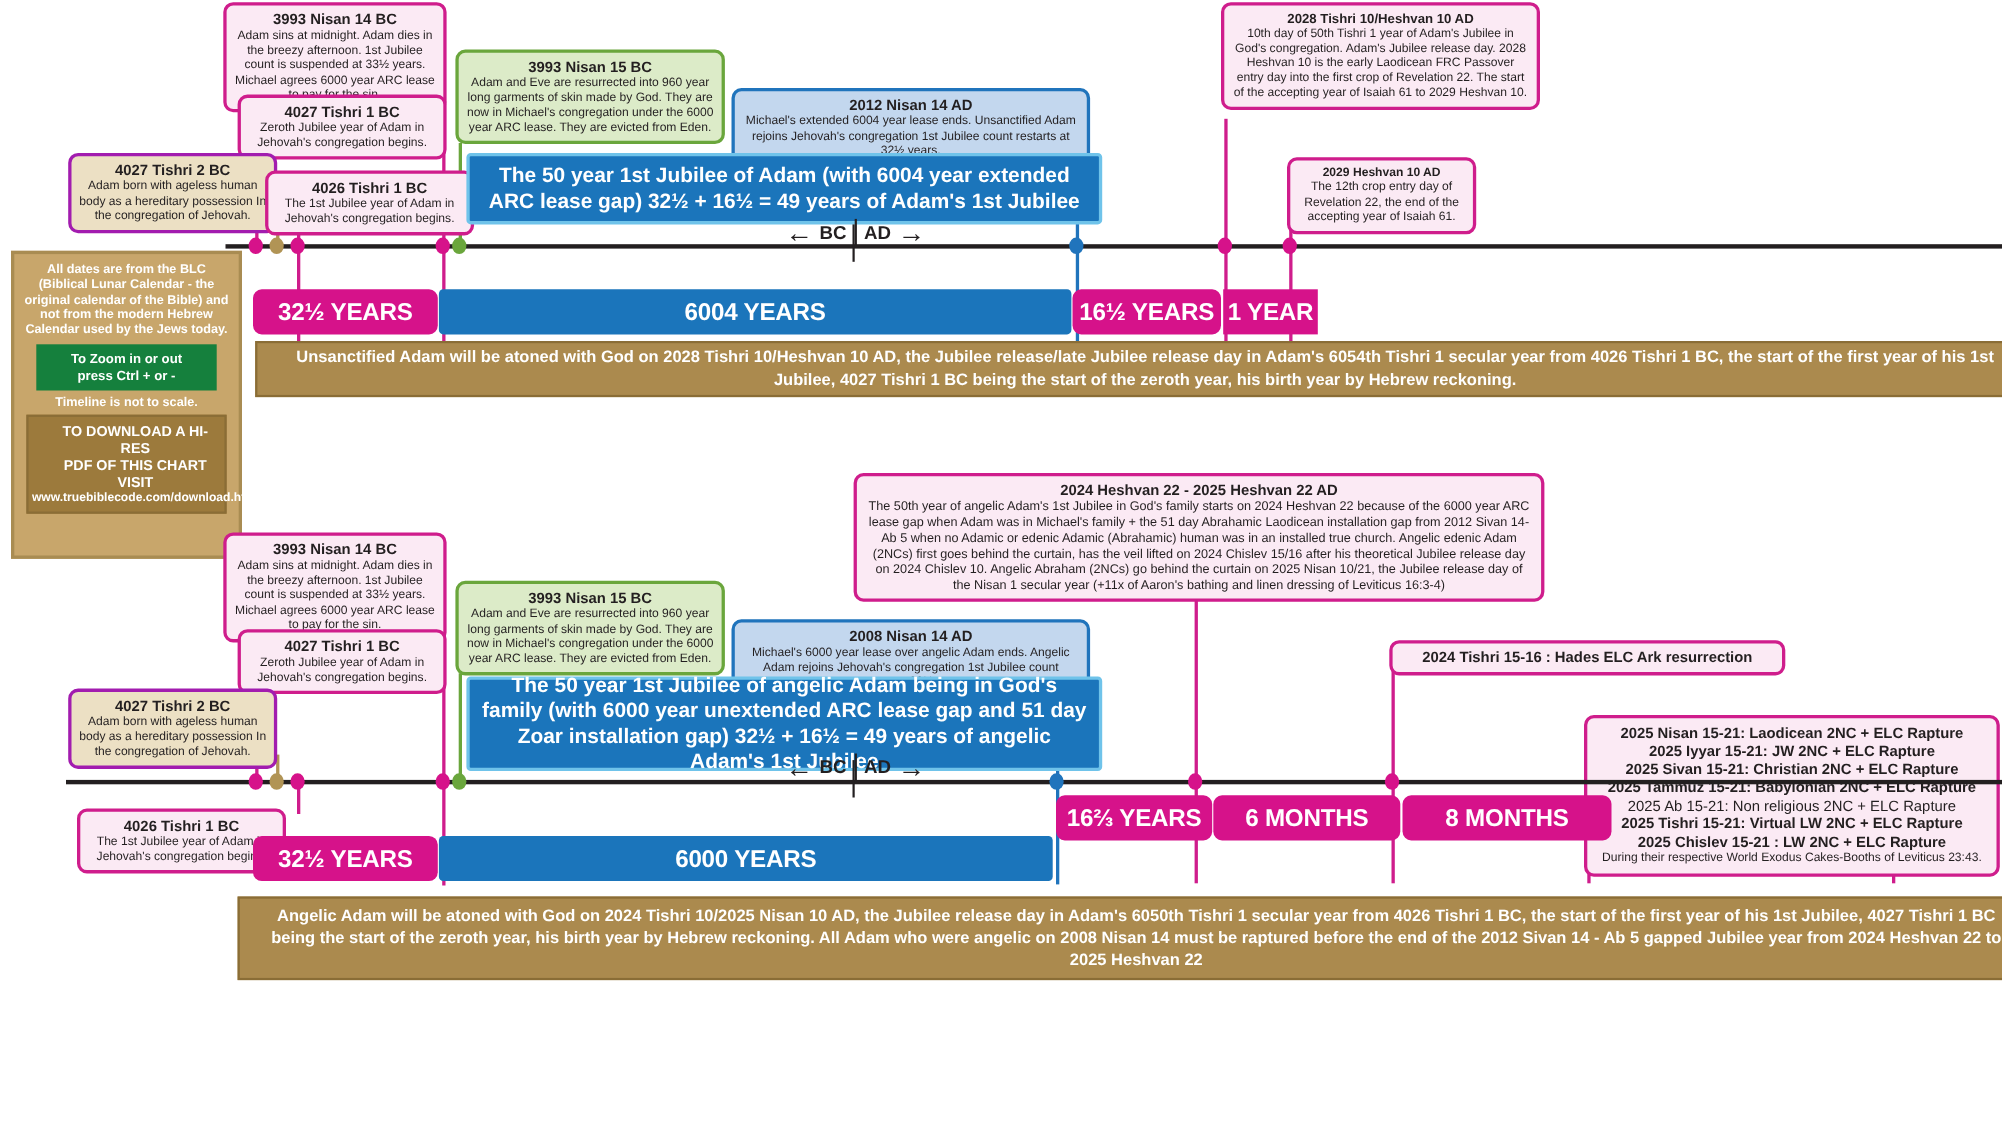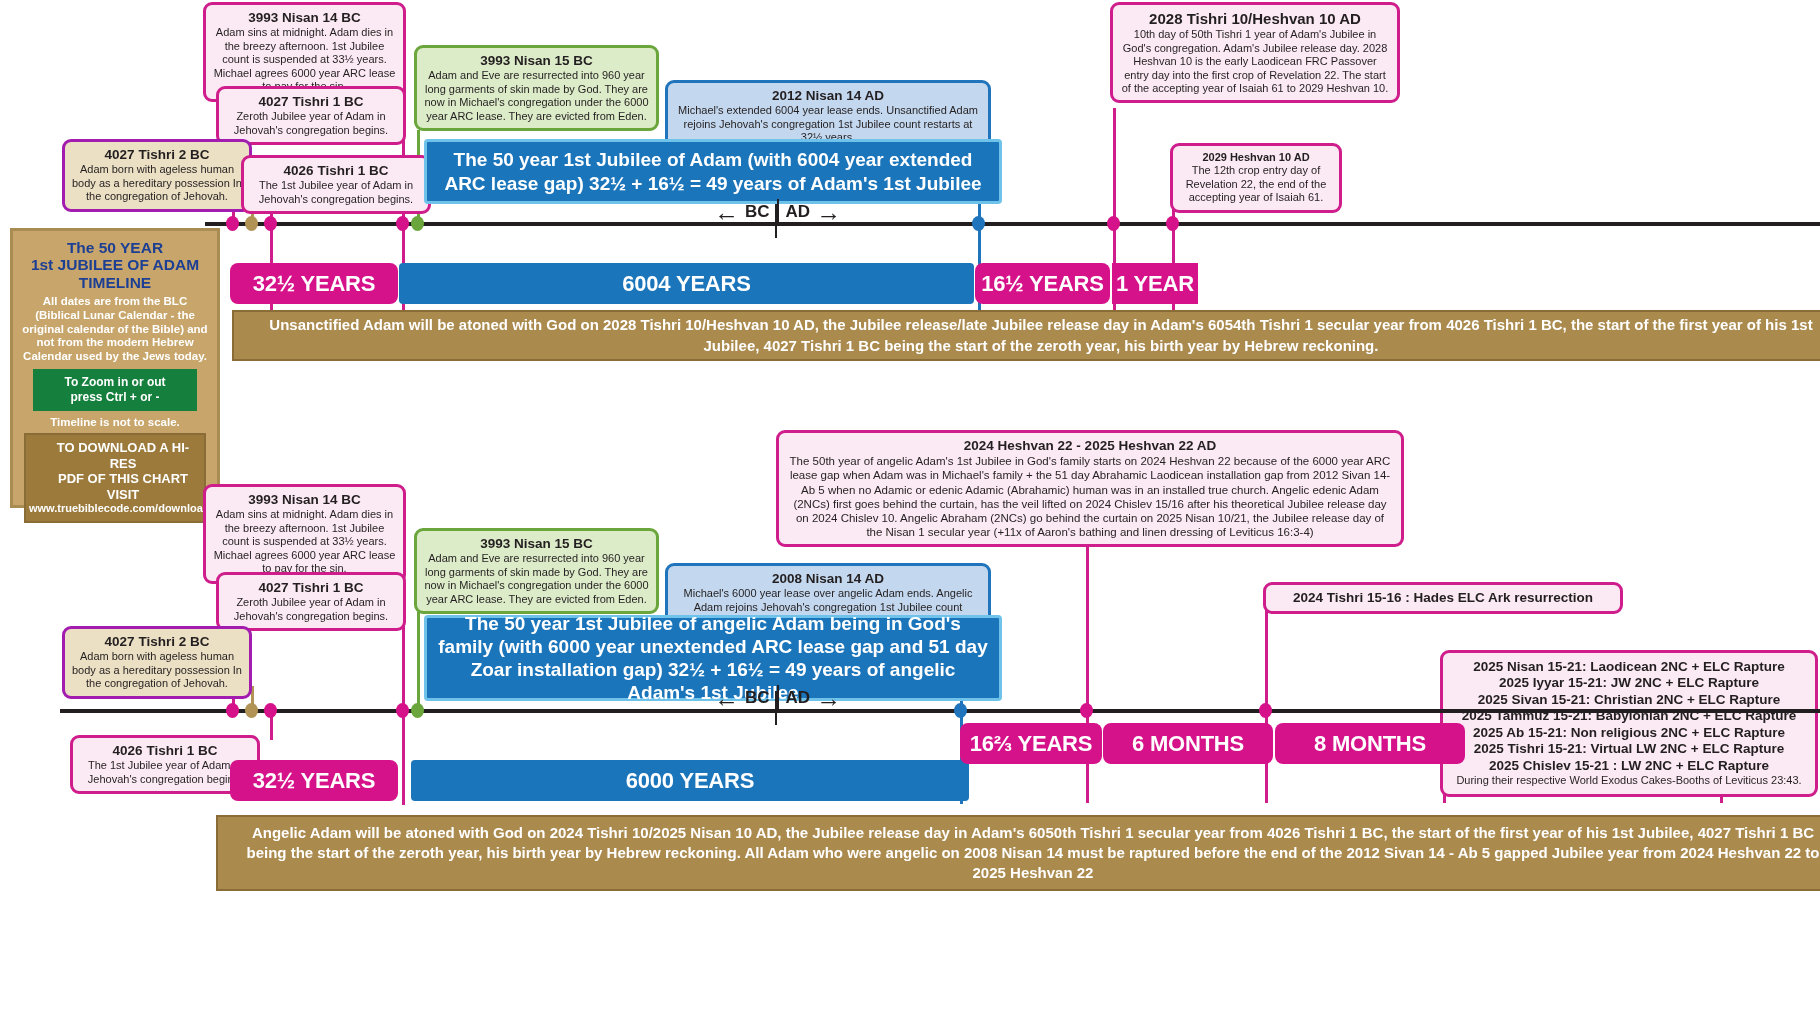--- a/index.html
+++ b/index.html
@@ -91,21 +91,21 @@
   <span class="hd" style="font-size:13.5px;">3993 Nisan 15 BC</span>
   <span class="bd">Adam and Eve are resurrected into 960 year long garments of skin made by God. They are now in Michael's congregation under the 6000 year ARC lease. They are evicted from Eden.</span>
 </div>
 
 <div class="box blue" style="left:665px;top:80px;width:326px;padding:5px 7px;font-size:11px;">
   <span class="hd" style="font-size:13.5px;">2012 Nisan 14 AD</span>
   <span class="bd">Michael's extended 6004 year lease ends. Unsanctified Adam rejoins Jehovah's congregation 1st Jubilee count restarts at 32½ years.</span>
 </div>
 
 <div class="box pink" style="left:1110px;top:2px;width:290px;padding:5px 7px;font-size:11px;">
-  <span class="hd" style="font-size:15px;">2028 Tishri 10/Heshvan 10 AD</span>
+  <span class="hd" style="font-size:12px;">2028 Tishri 10/Heshvan 10 AD</span>
   <span class="bd">10th day of 50th Tishri 1 year of Adam's Jubilee in God's congregation. Adam's Jubilee release day. 2028 Heshvan 10 is the early Laodicean FRC Passover entry day into the first crop of Revelation 22. The start of the accepting year of Isaiah 61 to 2029 Heshvan 10.</span>
 </div>
 
 <div class="box pink" style="left:1170px;top:143px;width:172px;padding:5px 6px;font-size:11px;">
   <span class="hd" style="font-size:11px;">2029 Heshvan 10 AD</span>
   <span class="bd">The 12th crop entry day of Revelation 22, the end of the accepting year of Isaiah 61.</span>
 </div>
 
 <div class="bluebanner" style="left:424px;top:139px;width:552px;height:59px;font-size:19px;padding:0 10px;">
   <span>The 50 year 1st Jubilee of Adam (with 6004 year extended ARC lease gap) 32½ + 16½ = 49 years of Adam's 1st Jubilee</span>
@@ -142,23 +142,20 @@
 </div>
 <div class="barseg magenta" style="left:1112px;top:263px;width:86px;height:41px;border-radius:0;font-size:22px;">
   <span>1 YEAR</span>
 </div>
 
 <div class="brownbanner" style="left:232px;top:310px;width:1582px;height:47px;font-size:15px;padding:0 16px;">
   <span>Unsanctified Adam will be atoned with God on 2028 Tishri 10/Heshvan 10 AD, the Jubilee release/late Jubilee release day in Adam's 6054th Tishri 1 secular year from 4026 Tishri 1 BC, the start of the first year of his 1st Jubilee,  4027 Tishri 1 BC being the start of the zeroth year, his birth year by Hebrew reckoning.</span>
 </div>
 
 <div class="legend" style="left:10px;top:228px;width:190px;height:258px;padding:8px 7px;">
-  <div class="title" style="font-size:15.5px;white-space:pre-line;margin-bottom:4px;">The 50 YEAR
-1st JUBILEE OF ADAM
-TIMELINE</div>
   <div class="sub" style="font-size:11.5px;margin-bottom:5px;">All dates are from the BLC (Biblical Lunar Calendar - the original calendar of the Bible) and not from the modern Hebrew Calendar used by the Jews today.</div>
   <div class="darkbox" style="font-size:12px;white-space:pre-line;padding:6px 4px;margin:0 13px 5px 13px;">To Zoom in or out
 press Ctrl + or -</div>
   <div class="scale" style="font-size:11.5px;margin-bottom:5px;">Timeline is not to scale.</div>
   <div class="dl" style="padding:5px 3px;margin:0 4px;">
     <div style="font-size:13px;white-space:pre-line;margin-left:16px;">TO DOWNLOAD A HI-RES
 PDF OF THIS CHART VISIT</div>
     <div class="url">www.truebiblecode.com/download.html</div>
   </div>
 </div>
@@ -211,21 +208,21 @@
 
 <div class="box pink" style="left:1263px;top:582px;width:360px;padding:6px 8px;font-size:13.5px;display:flex;align-items:center;justify-content:center;height:32px;">
   <span class="hd" style="font-size:13.5px;">2024 Tishri 15-16 :  Hades ELC Ark resurrection</span>
 </div>
 
 <div class="box pink" style="left:1440px;top:650px;width:378px;padding:6px 8px;font-size:13.5px;">
   <div style="font-weight:bold;">2025 Nisan 15-21:  Laodicean 2NC + ELC Rapture</div>
   <div style="font-weight:bold;">2025 Iyyar 15-21:  JW 2NC + ELC Rapture</div>
   <div style="font-weight:bold;">2025 Sivan 15-21:  Christian 2NC + ELC Rapture</div>
   <div style="font-weight:bold;">2025 Tammuz 15-21:  Babylonian 2NC + ELC Rapture</div>
-  <div style="font-weight:bold;">2025 Ab 15-21:  Non religious  2NC + ELC Rapture</div>
+  <div style="font-weight:normal;">2025 Ab 15-21:  Non religious  2NC + ELC Rapture</div>
   <div style="font-weight:bold;">2025 Tishri 15-21:  Virtual LW 2NC + ELC Rapture</div>
   <div style="font-weight:bold;">2025 Chislev 15-21 :  LW 2NC + ELC Rapture</div>
   <div style="font-size:11px;">During their respective World Exodus Cakes-Booths of Leviticus 23:43.</div>
 </div>
 
 <div class="bluebanner" style="left:424px;top:615px;width:552px;height:80px;font-size:19px;padding:0 10px;">
   <span>The 50 year 1st Jubilee of angelic Adam  being in God's family (with 6000 year unextended ARC lease gap and 51 day Zoar installation gap) 32½ + 16½ = 49 years of angelic Adam's 1st Jubilee</span>
 </div>
 
 <div class="bcad" style="left:714px;top:685px;">
@@ -244,21 +241,21 @@
 <div class="dot" style="left:264px;top:703px;width:13px;height:15px;background:#d6128a;"></div>
 <div class="dot" style="left:396px;top:703px;width:13px;height:15px;background:#d6128a;"></div>
 <div class="dot" style="left:411px;top:703px;width:13px;height:15px;background:#6aa63c;"></div>
 <div class="dot" style="left:954px;top:703px;width:13px;height:15px;background:#2074bc;"></div>
 <div class="dot" style="left:1080px;top:703px;width:13px;height:15px;background:#d6128a;"></div>
 <div class="dot" style="left:1259px;top:703px;width:13px;height:15px;background:#d6128a;"></div>
 
 <div class="barseg magenta" style="left:230px;top:760px;width:168px;height:41px;border-radius:8px;font-size:22px;">
   <span>32½ YEARS</span>
 </div>
-<div class="barseg bluebar" style="left:411px;top:760px;width:558px;height:41px;border-radius:4px;font-size:22px;">
+<div class="barseg bluebar" style="left:399px;top:760px;width:558px;height:41px;border-radius:4px;font-size:22px;">
   <span>6000 YEARS</span>
 </div>
 <div class="barseg magenta" style="left:960px;top:723px;width:142px;height:41px;border-radius:8px;font-size:22px;">
   <span>16⅔ YEARS</span>
 </div>
 <div class="barseg magenta" style="left:1103px;top:723px;width:170px;height:41px;border-radius:8px;font-size:22px;">
   <span>6 MONTHS</span>
 </div>
 <div class="barseg magenta" style="left:1275px;top:723px;width:190px;height:41px;border-radius:8px;font-size:22px;">
   <span>8 MONTHS</span>

